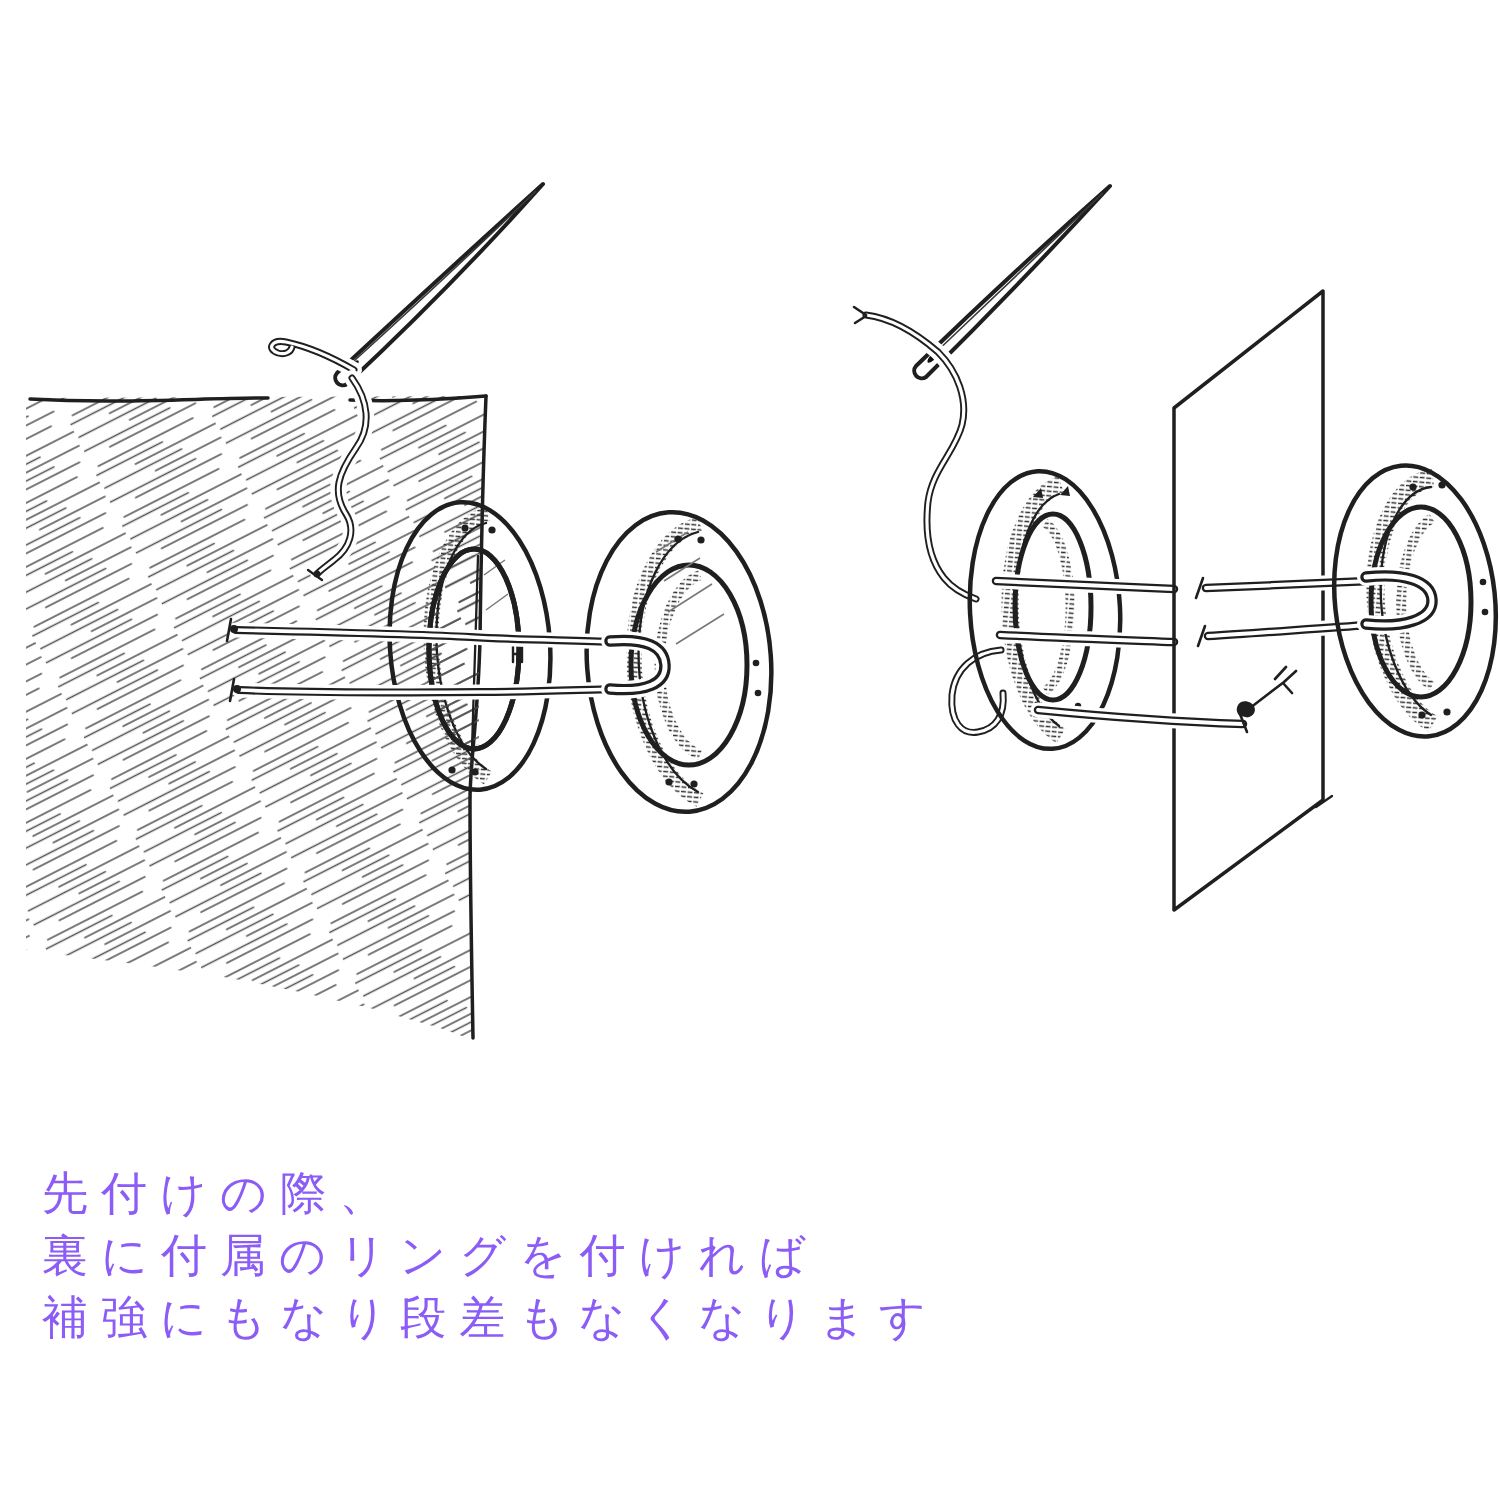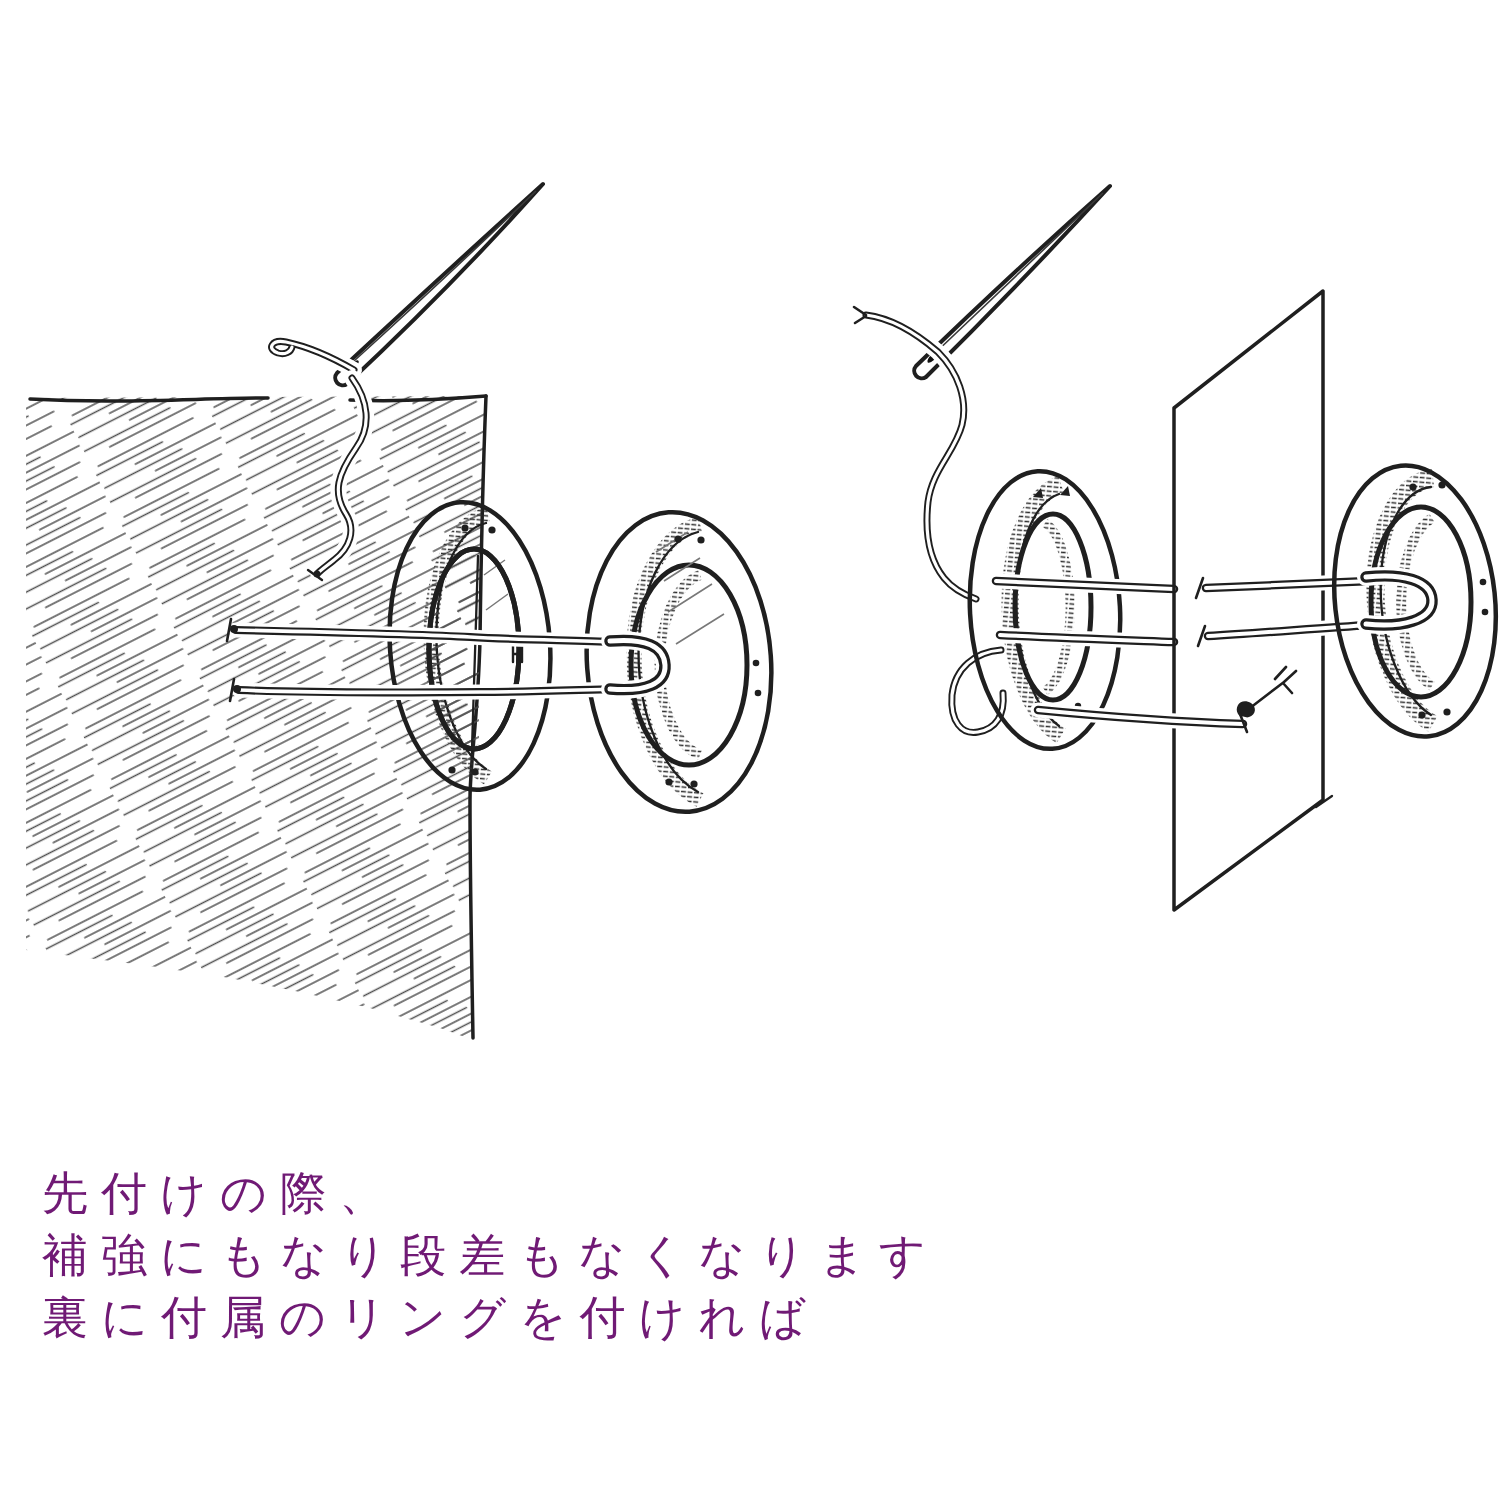--- a/index.html
+++ b/index.html
@@ -1,19 +1,19 @@
 <!DOCTYPE html>
 <html><head>
 <meta charset="utf-8">
 <style>
   html,body{margin:0;padding:0;background:#fff;}
   .stage{position:relative;width:1500px;height:1500px;background:#fff;overflow:hidden;
          font-family:"Liberation Sans", sans-serif;}
   .sketch{position:absolute;left:0;top:0;}
-  .caption{position:absolute;left:42px;top:1162px;color:#701a75;}
+  .caption{position:absolute;left:42px;top:1162px;color:#8b5cf6;}
   .caption p{margin:0;font-size:46px;line-height:62px;letter-spacing:13px;font-weight:400;}
 </style>
 </head>
 <body>
 
 <div class="stage">
 
 <svg class="sketch" width="1500" height="1150" viewBox="0 0 1500 1150">
   <defs>
     <pattern id="fabricHatch" width="130" height="57" patternUnits="userSpaceOnUse" patternTransform="rotate(-27)">
@@ -223,17 +223,17 @@
     <g>
       <use href="#claspR" class="halo" stroke-width="18"></use>
       <use href="#claspR" class="ink" stroke-width="11.5"></use>
       <use href="#claspR" class="core" stroke-width="5"></use>
     </g>
   </g>
 </svg>
 
 <div class="caption">
   <p>先付けの際、</p>
+  <p>裏に付属のリングを付ければ</p>
   <p>補強にもなり段差もなくなります</p>
-  <p>裏に付属のリングを付ければ</p>
 </div>
 
 </div>
 
 </body></html>

